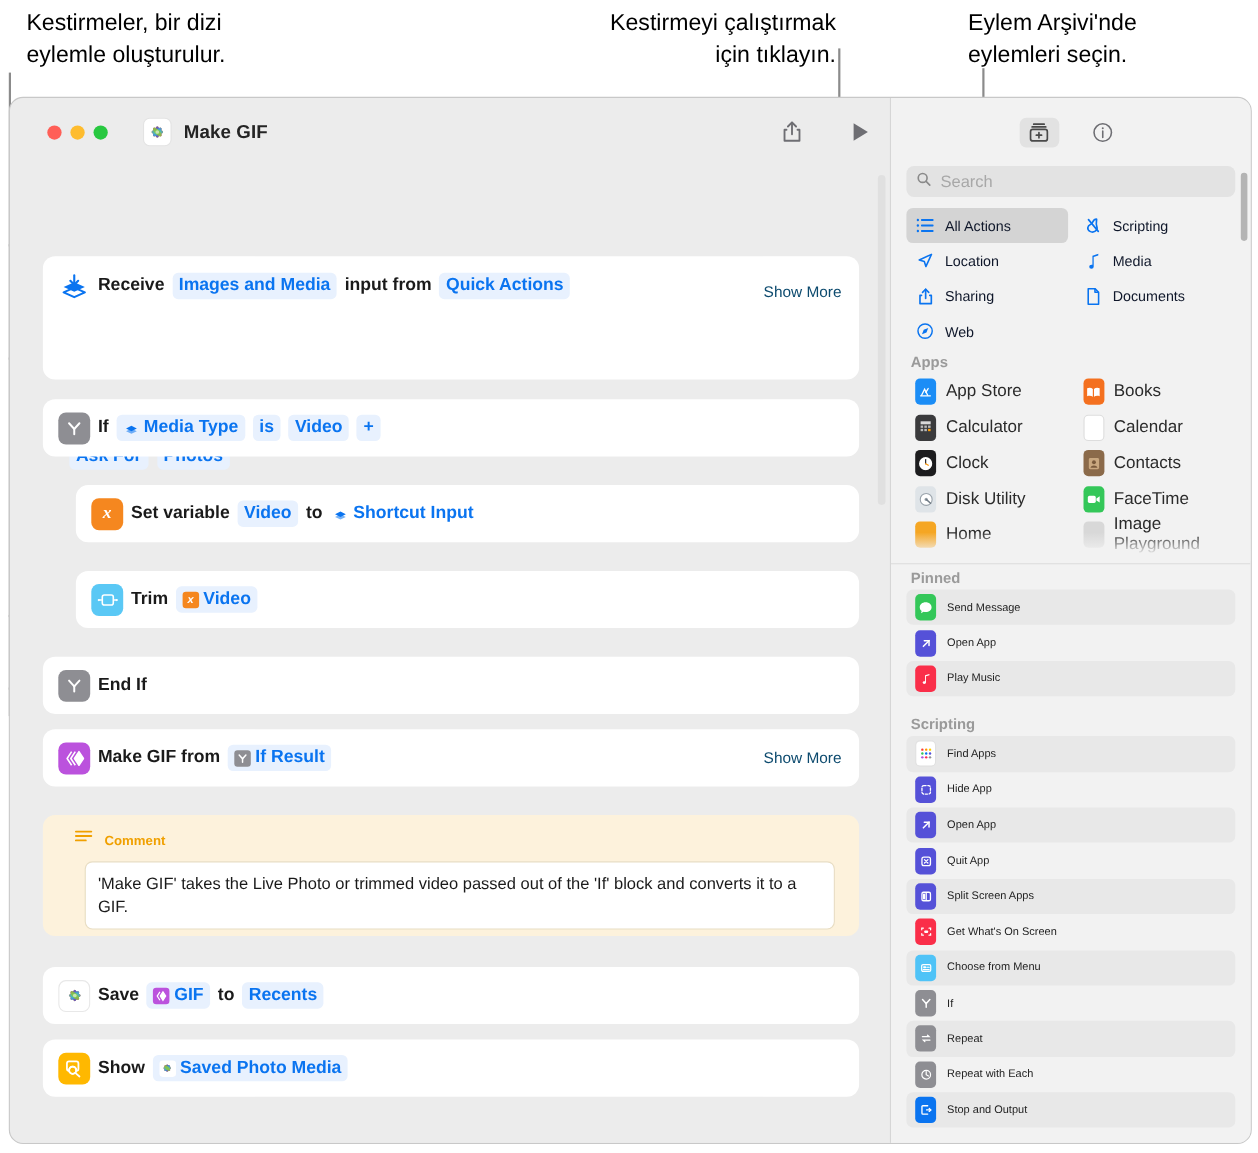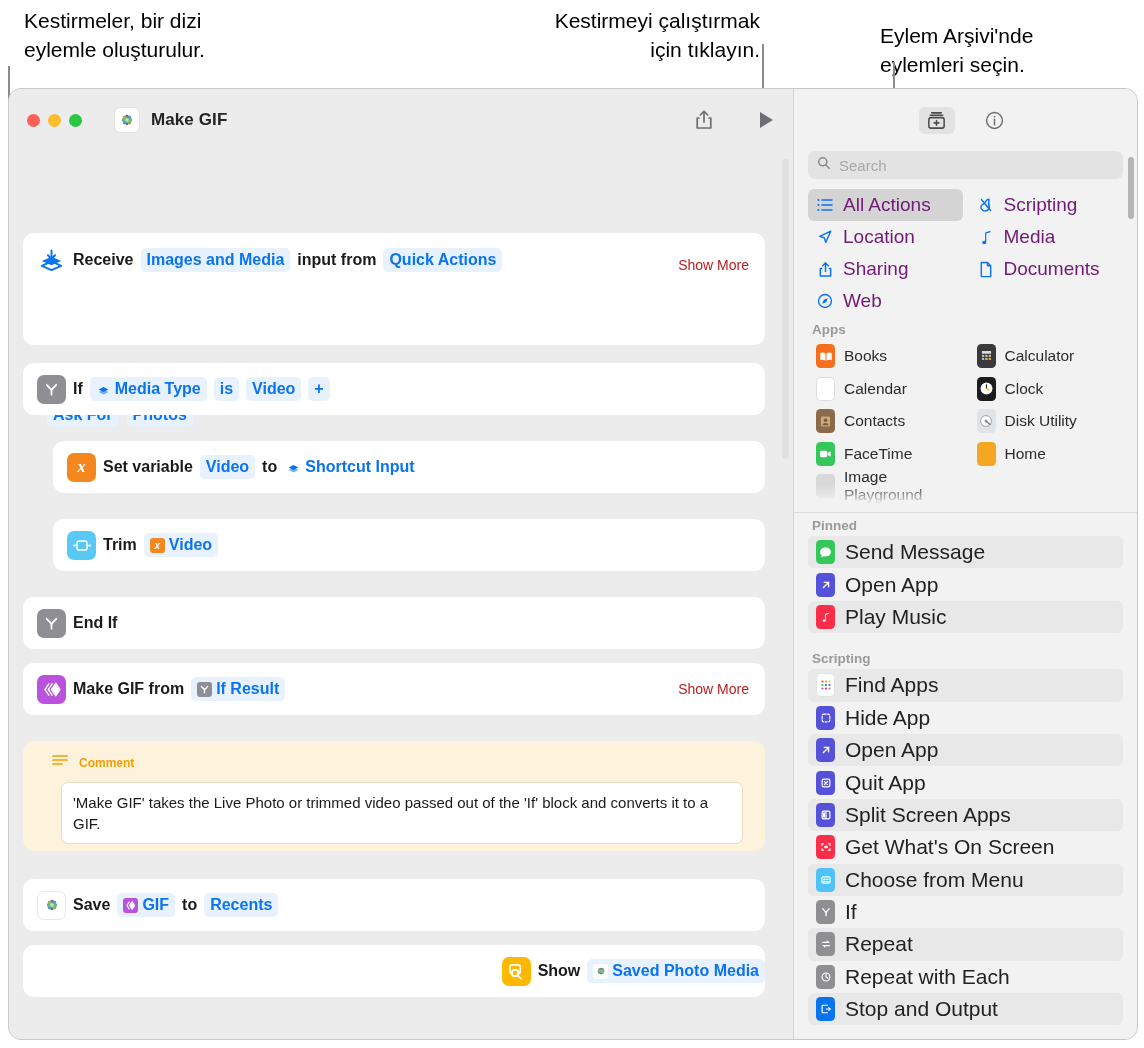--- a/index.html
+++ b/index.html
@@ -14,21 +14,21 @@
   
   .callout {
     position: absolute;
     color: #000;
     font-size: 21px;
     line-height: 29px;
     white-space: pre-line;
   }
   #callout-1 { left: 24px; top: 6px; text-align: left; }
   #callout-2 { left: 440px; top: 6px; width: 320px; text-align: right; }
-  #callout-3 { left: 880px; top: 6px; width: 250px; text-align: left; margin-top: 15px; }
+  #callout-3 { left: 880px; top: 6px; width: 250px; text-align: left; }
 
   .leader {
     position: absolute;
     background: #8b8b8b;
   }
   .leader-v { width: 2px; }
   .leader-h { height: 2px; }
 
   
   .window {
@@ -42,20 +42,21 @@
     display: flex;
   }
 
   
   .editor-pane {
     position: relative;
     width: 784px;
     background: #ececec;
     flex: 0 0 784px;
     overflow: hidden;
+    margin-left: 16px;
   }
   .titlebar {
     height: 62px;
     display: flex;
     align-items: center;
     padding: 0 18px 0 18px;
     position: relative;
   }
   .traffic { display: flex; gap: 8px; align-items: center; }
   .dot { width: 13px; height: 13px; border-radius: 50%; }
@@ -159,21 +160,21 @@
   }
   .mini.orange { background: #f5871f; }
   .mini.gray   { background: #8e8e93; }
   .mini.purple { background: #bb52dd; }
   .mini.photos { background: #fff; }
 
   .show-more {
     position: absolute;
     right: 16px;
     font-size: 14px;
-    color: #b91c1c;
+    color: #0c4a6e;
     font-weight: 400;
   }
 
   .noinput-label {
     position: absolute;
     left: 28px;
     font-size: 15px;
     font-weight: 700;
     color: #555;
   }
@@ -238,22 +239,22 @@
     display: grid;
     grid-template-columns: 1fr 1fr;
     column-gap: 6px;
     row-gap: 0px;
   }
   .cat {
     height: 32px;
     display: flex; align-items: center; gap: 9px;
     padding-left: 8px;
     border-radius: 6px;
-    font-size: 19px;
-    color: #701a75;
+    font-size: 13px;
+    color: #0f172a;
   }
   .cat.selected { background: #d4d4d4; }
   .cat .ci { width: 18px; display: flex; justify-content: center; flex: 0 0 18px; }
 
   .section-head {
     font-size: 13.5px;
     color: #9a9a9a;
     font-weight: 700;
     padding: 5px 0 3px 18px;
   }
@@ -288,21 +289,21 @@
   }
 
   .divider { height: 1px; background: #dcdcdc; margin: 2px 0 0 0; }
 
   .list { padding: 0 14px; }
   .listitem {
     height: 32.4px;
     display: flex; align-items: center; gap: 10px;
     padding-left: 8px;
     border-radius: 6px;
-    font-size: 21px;
+    font-size: 10px;
     color: #222;
   }
   .listitem.alt { background: #e8e8e8; }
 
   .lib-scrollbar {
     position: absolute;
     right: 3px; top: 68px;
     width: 6px; height: 62px;
     background: #b4b4b4;
     border-radius: 3px;
@@ -547,21 +548,21 @@
                   <path d="M13 3 L17.5 10 L13 17 L8.5 10 Z" fill="#fff"></path>
                 </svg>
               </span>
               <span>GIF</span>
             </span>
             <span class="label">to</span>
             <span class="token">Recents</span>
           </div>
         </div>
 
-        <div class="card" style="top:794px; height:52px;justify-content:flex-end;">
+        <div class="card" style="top:794px; height:52px;">
           <div class="row">
             <span class="aicon yellow">
               <svg width="19" height="19" viewBox="0 0 20 20" fill="none" stroke="#fff" stroke-width="1.7">
                 <rect x="3" y="3" width="11" height="9" rx="2"></rect>
                 <circle cx="8.5" cy="11.5" r="3.4" fill="#ffb800"></circle>
                 <circle cx="8.5" cy="11.5" r="3.4"></circle>
                 <path d="M11 14 L15 17.5" stroke-linecap="round"></path>
               </svg>
             </span>
             <span class="label">Show</span>
@@ -684,20 +685,30 @@
               </svg>
           </span>
           <span>Web</span>
         </div>
       </div>
 
       <div class="section-head">Apps</div>
       <div class="apps-clip">
         <div class="apps-grid">
           <div class="appitem">
+            <span class="appicon" style="background:#1b8df6;">
+              <svg width="13" height="13" viewBox="0 0 14 14" fill="none" stroke="#fff" stroke-width="1.3" stroke-linecap="round">
+                  <path d="M3 10 L6 4.2 L9 10"></path>
+                  <path d="M7.2 7.3 L9.5 3.4"></path>
+                  <path d="M2 10.6 H11.6"></path>
+                </svg>
+            </span>
+            <span>App Store</span>
+          </div>
+          <div class="appitem">
             <span class="appicon" style="background:#f4701f;">
               <svg width="14" height="11" viewBox="0 0 16 12" fill="#fff">
                   <path d="M1.5 2 C3.5 1 6 1.3 7.4 2.6 L7.4 10.8 C6 9.6 3.5 9.3 1.5 10.2 Z"></path>
                   <path d="M14.5 2 C12.5 1 10 1.3 8.6 2.6 L8.6 10.8 C10 9.6 12.5 9.3 14.5 10.2 Z"></path>
                 </svg>
             </span>
             <span>Books</span>
           </div>
           <div class="appitem">
             <span class="appicon" style="background:#3a3a3c;">

